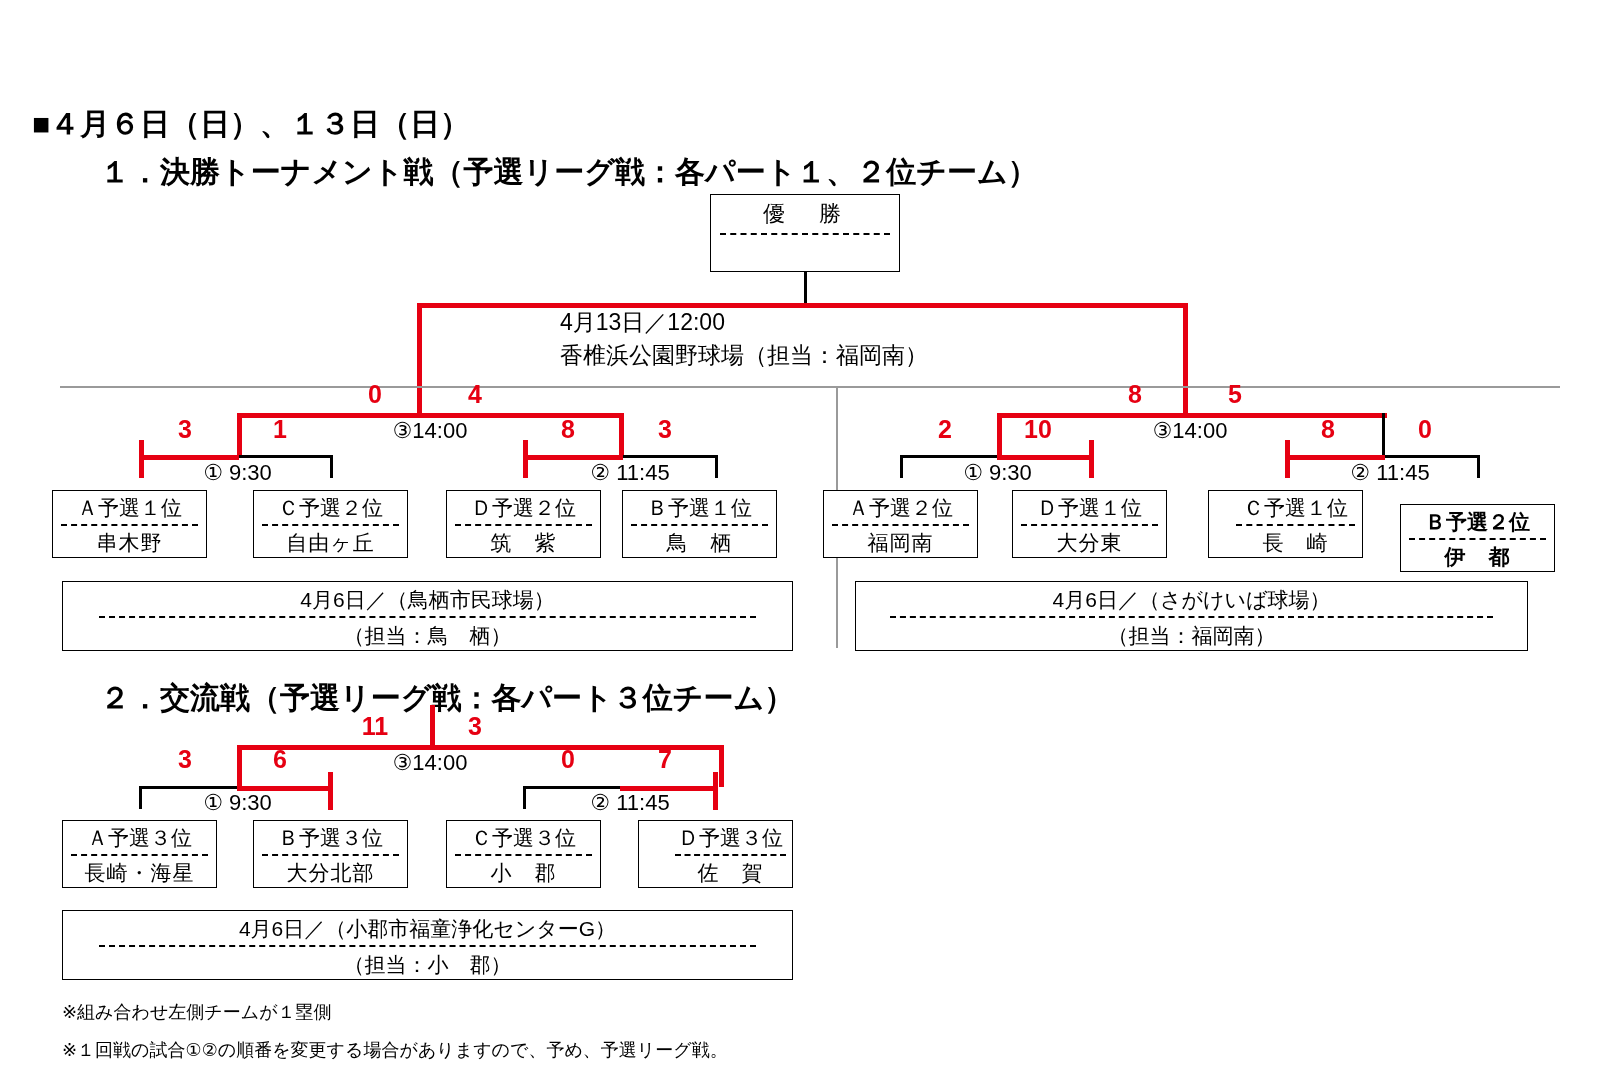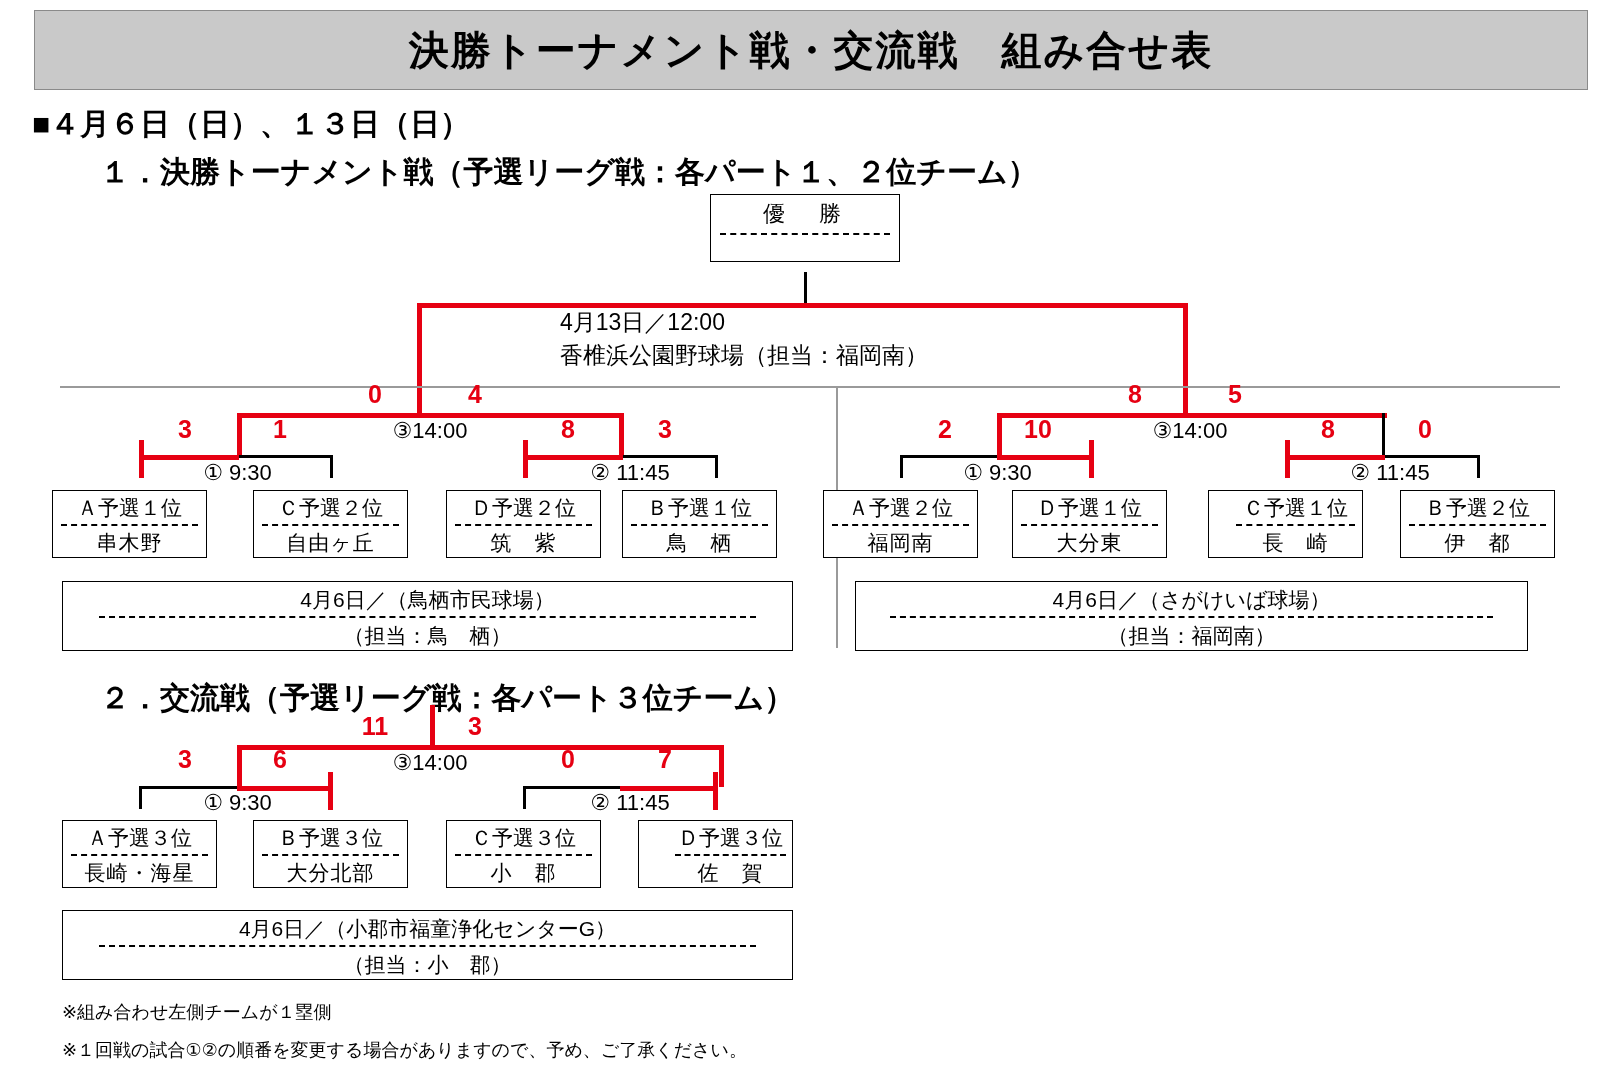--- a/index.html
+++ b/index.html
@@ -78,21 +78,21 @@
     justify-content: center;
   }
   .dashed-sep {
     border-top: 2px dashed #000;
     width: 90%;
     margin: 0 auto;
   }
 
   
   .champ-box {
-    left: 710px; top: 194px; width: 190px; height: 68px;
+    left: 710px; top: 194px; width: 190px; height: 78px;
   }
   .champ-box .upper { height: 38px; font-size: 22px; letter-spacing: 6px; }
   .champ-box .lower { height: 36px; }
 
   
   .final-info {
     position: absolute;
     left: 560px; top: 306px; width: 500px;
     text-align: left;
     font-size: 23px;
@@ -150,23 +150,20 @@
   .note {
     position: absolute;
     font-size: 18px;
   }
 </style>
 </head>
 <body>
 
 <div class="page">
 
-  <div class="title-bar">
-    <span class="title-text">決勝トーナメント戦・交流戦　組み合せ表</span>
-  </div>
 
   <div class="date-line">■４月６日（日）、１３日（日）</div>
   <div class="section1-title">１．決勝トーナメント戦（予選リーグ戦：各パート１、２位チーム）</div>
 
   <div class="box champ-box">
     <div class="upper">優　勝</div>
     <div class="dashed-sep"></div>
     <div class="lower"></div>
   </div>
 
@@ -269,21 +266,21 @@
   <div class="box team-box" style="left:1012px; top:490px;">
     <div class="upper">Ｄ予選１位</div>
     <div class="dashed-sep"></div>
     <div class="lower">大分東</div>
   </div>
   <div class="box team-box" style="left:1208px; top:490px;padding-left:20px;">
     <div class="upper">Ｃ予選１位</div>
     <div class="dashed-sep"></div>
     <div class="lower">長　崎</div>
   </div>
-  <div class="box team-box" style="left:1400px; top:490px;">
+  <div class="box team-box" style="left:1400px; top:504px;font-weight:bold;">
     <div class="upper">Ｂ予選２位</div>
     <div class="dashed-sep"></div>
     <div class="lower">伊　都</div>
   </div>
 
   <div class="box venue-box" style="left:855px; top:581px; width:673px;">
     <div class="upper">4月6日／（さがけいば球場）</div>
     <div class="dashed-sep"></div>
     <div class="lower">（担当：福岡南）</div>
   </div>
@@ -336,15 +333,15 @@
     <div class="lower">佐　賀</div>
   </div>
 
   <div class="box venue-box" style="left:62px; top:910px; width:731px;">
     <div class="upper">4月6日／（小郡市福童浄化センターG）</div>
     <div class="dashed-sep"></div>
     <div class="lower">（担当：小　郡）</div>
   </div>
 
   <div class="note" style="left:62px; top:1000px;">※組み合わせ左側チームが１塁側</div>
-  <div class="note" style="left:62px; top:1038px;">※１回戦の試合①②の順番を変更する場合がありますので、予め、ご了承ください。</div>
+  <div class="note" style="left:62px; top:1038px;">※１回戦の試合①②の順番を変更する場合がありますので、予め、予選リーグ戦。</div>
 
 </div>
 
 </body></html>

